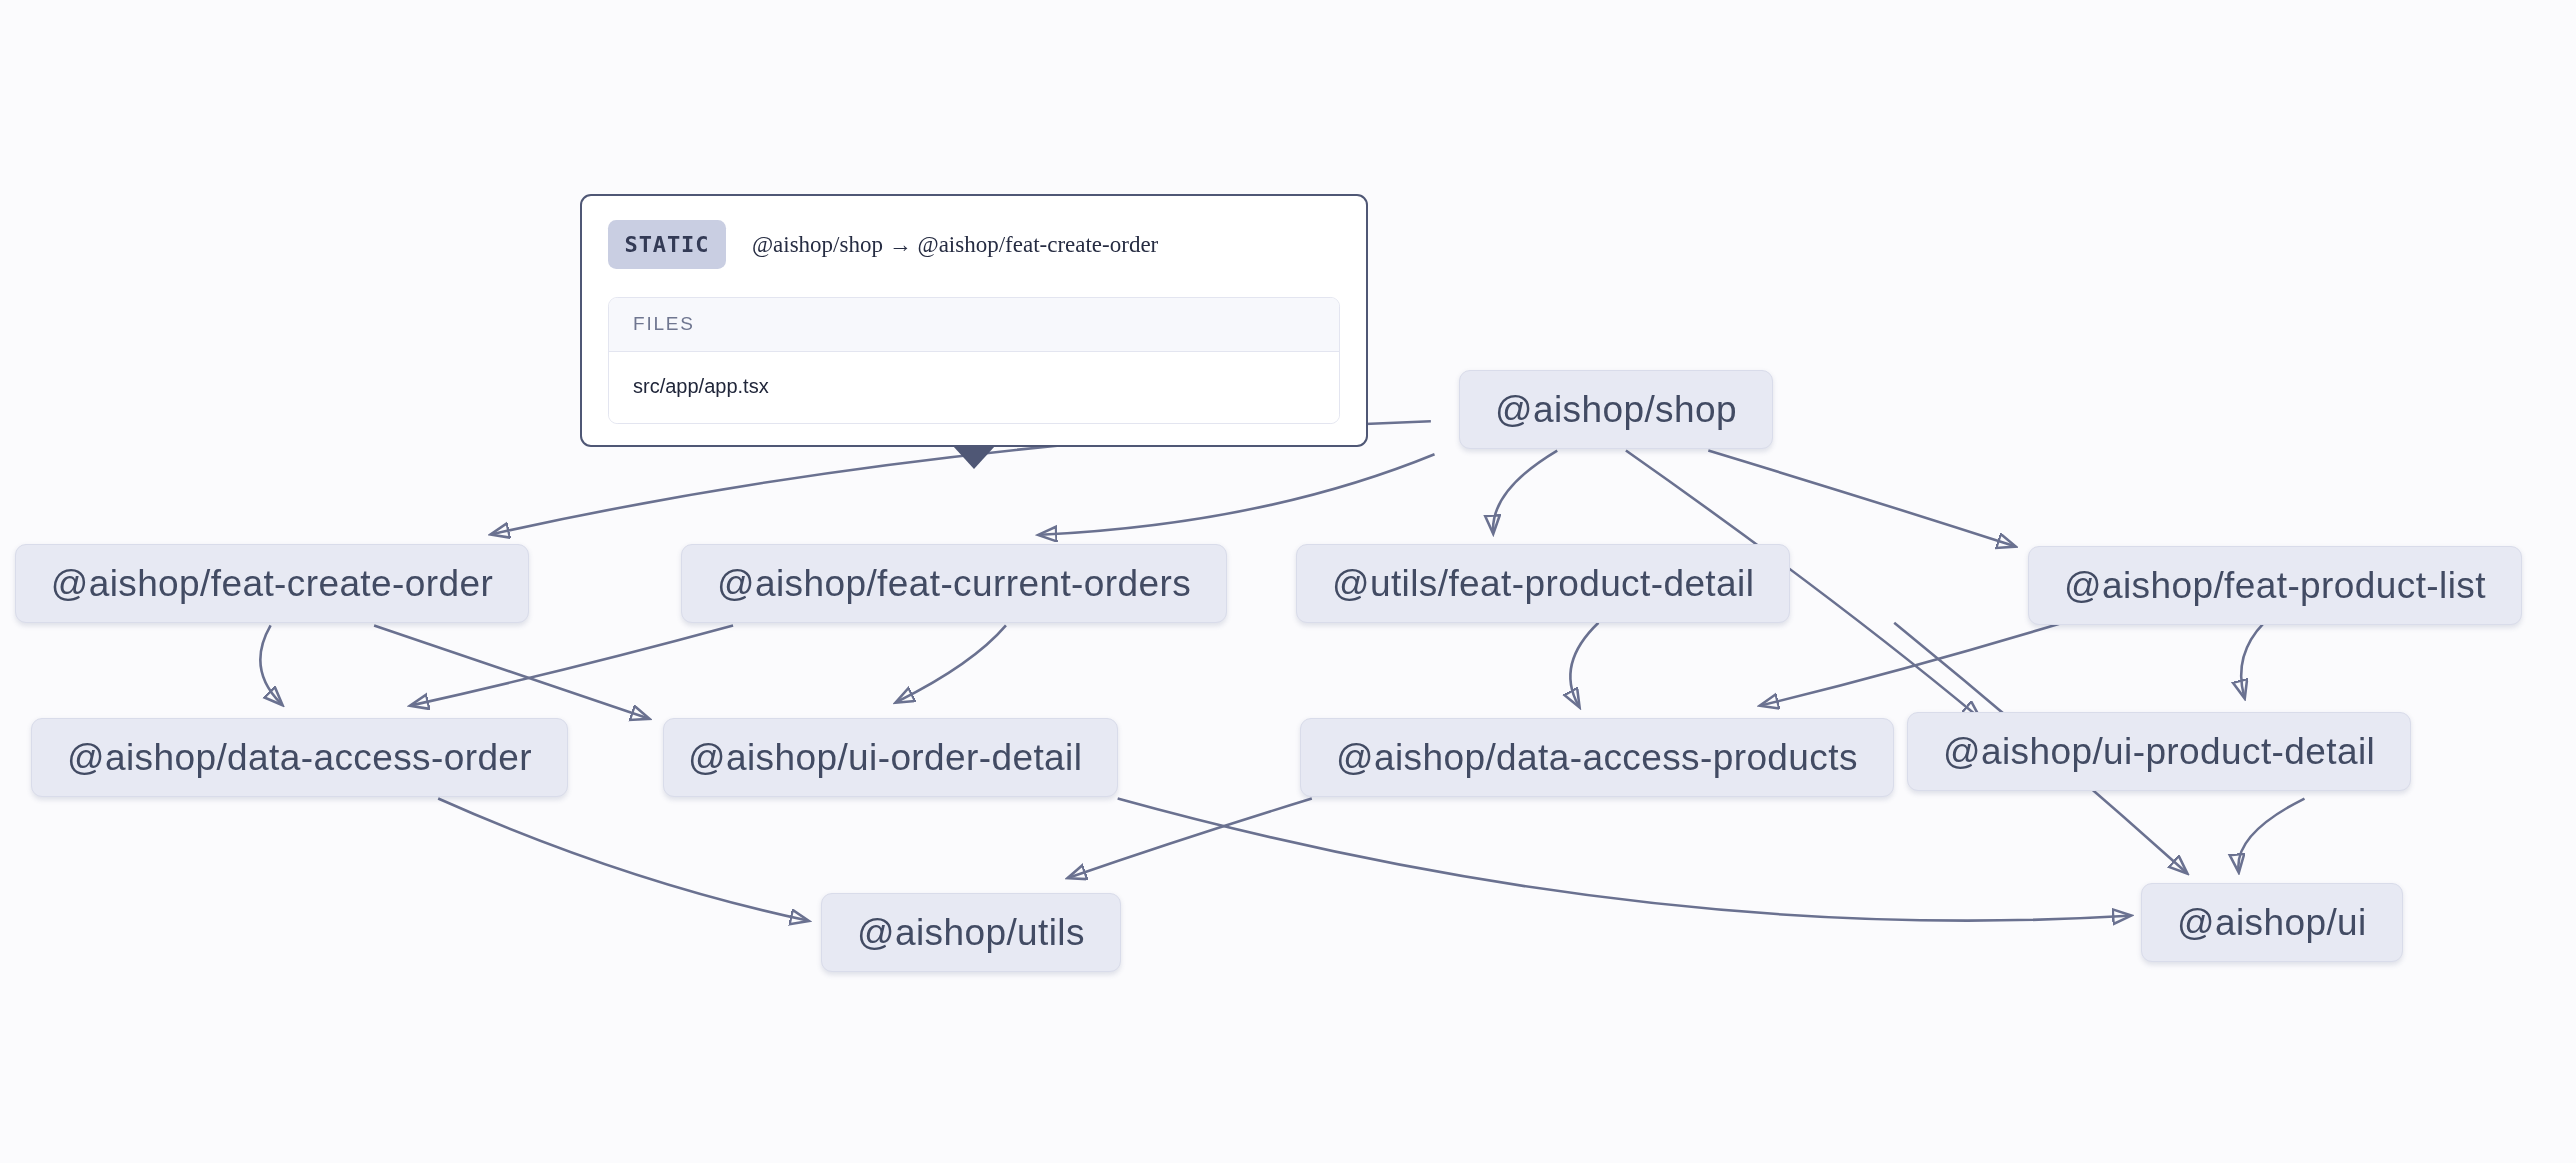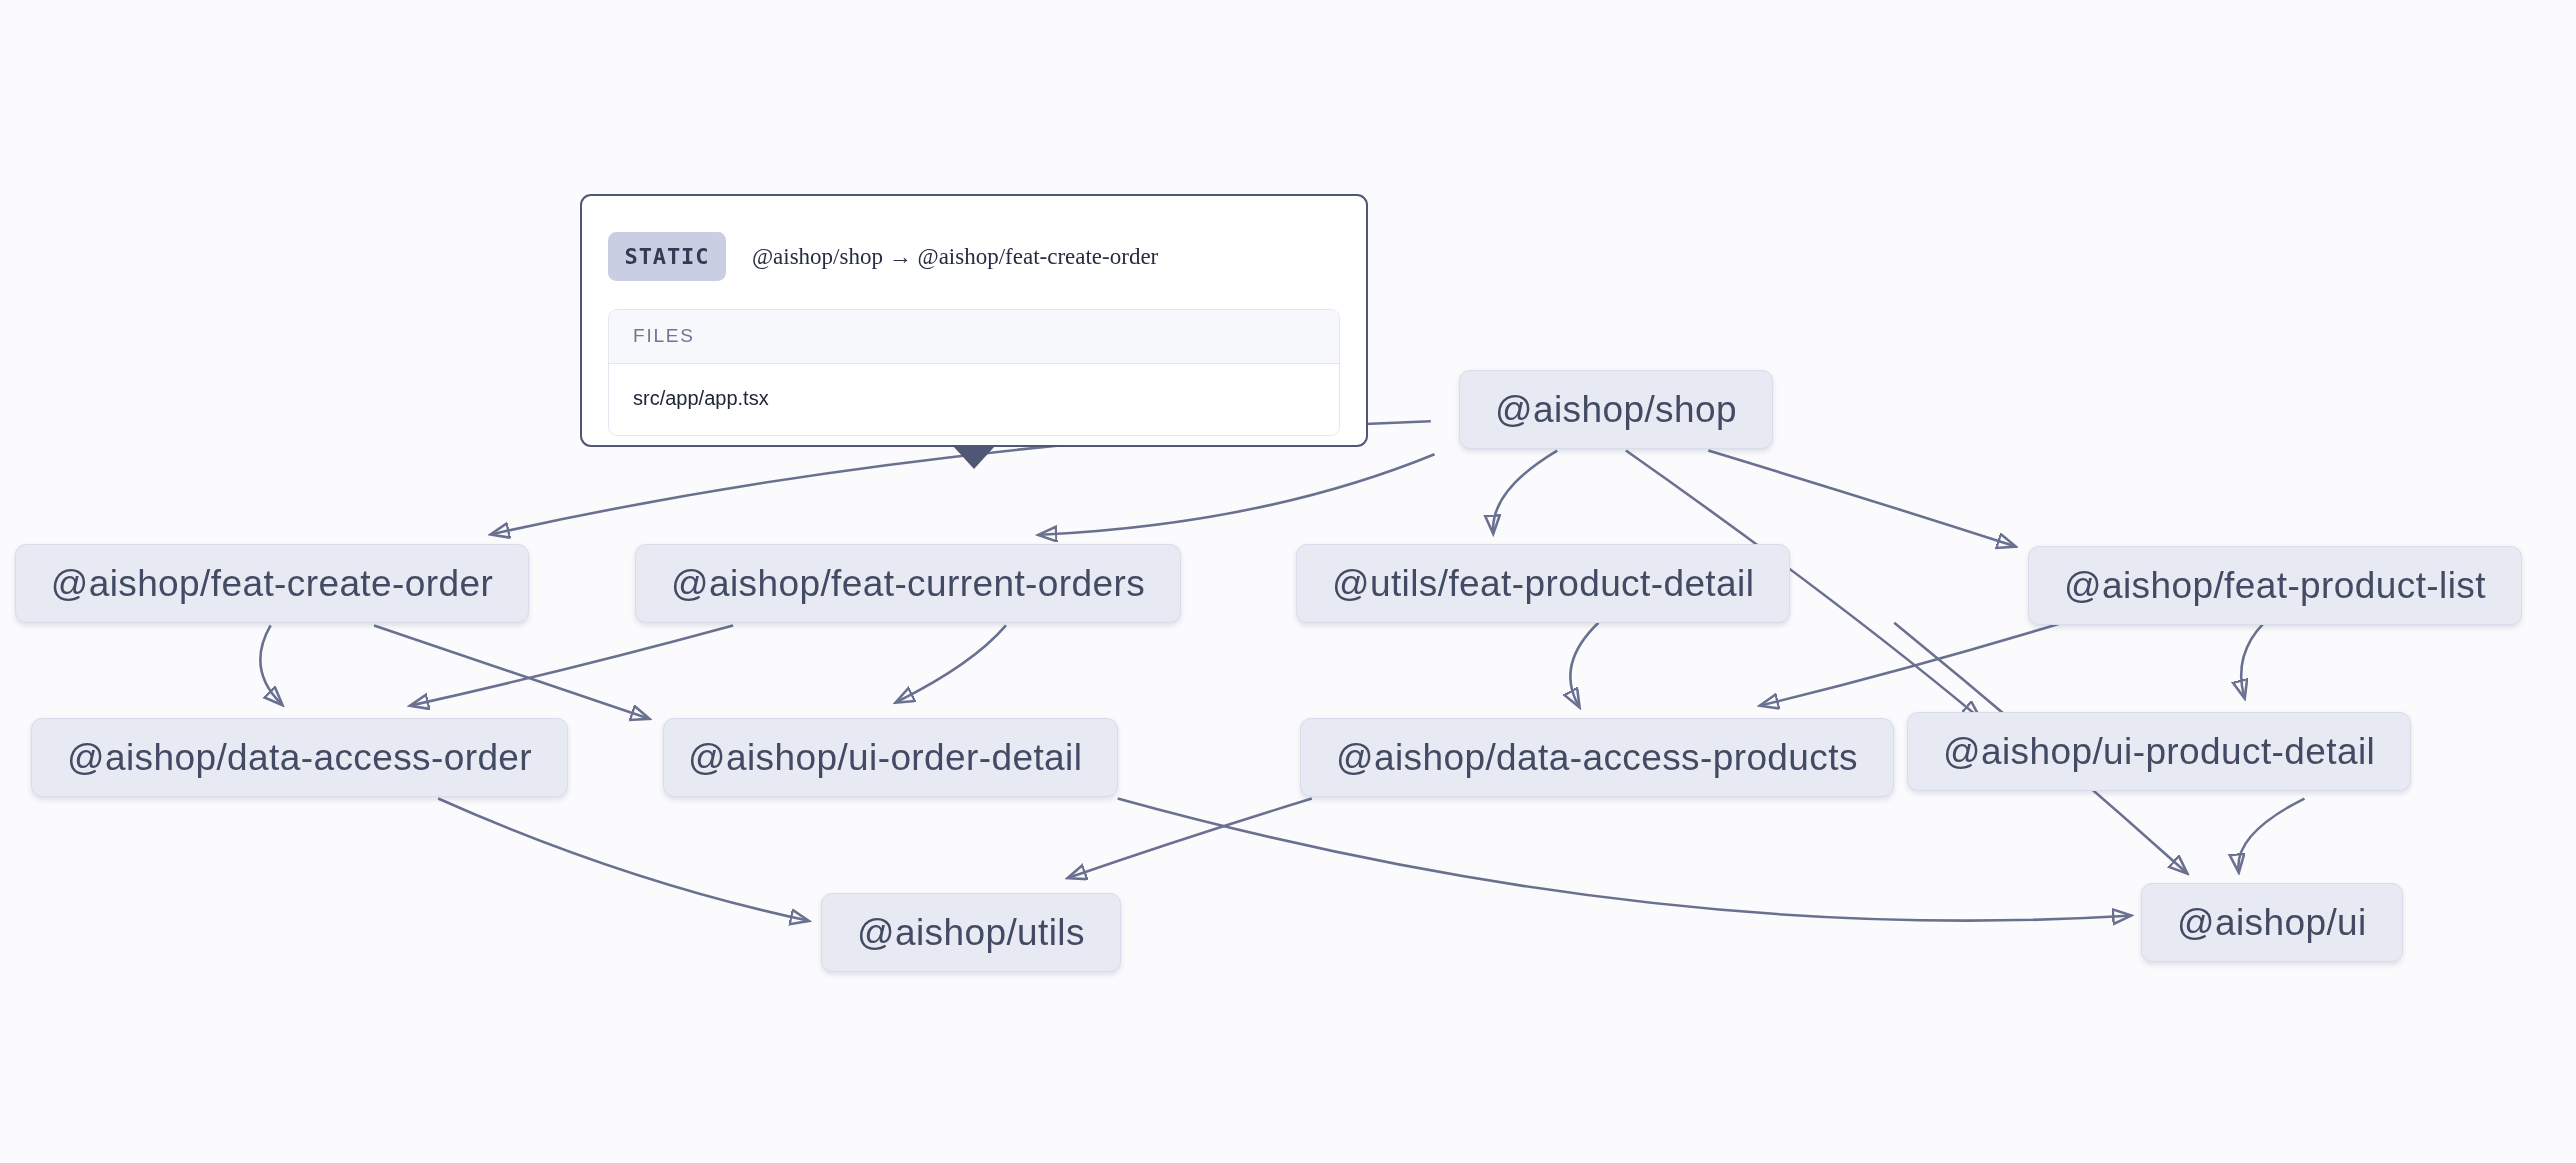--- a/index.html
+++ b/index.html
@@ -37,21 +37,21 @@
     padding:20px 35px;white-space:nowrap;
     cursor:pointer;
   }
 
   .tooltip{
     position:absolute;z-index:5;
     left:580px;top:194px;width:788px;height:253px;box-sizing:border-box;
     background:#ffffff;
     border:2.7px solid var(--tip-border);
     border-radius:11px;
-    padding:36px 26px;
+    padding:24px 26px;
   }
   .tooltip-pointer{
     position:absolute;z-index:6;
     left:953px;top:446px;
     width:0;height:0;
     border-left:21px solid transparent;
     border-right:21px solid transparent;
     border-top:23px solid var(--tip-border);
   }
   .tip-head{display:flex;align-items:center;gap:26px;}
@@ -113,21 +113,21 @@
         <path d="M 478 872 Q 680 962 880 1005" marker-end="url(#arrow)"></path>
         <path d="M 1432 872 Q 1292 915 1168 958" marker-end="url(#arrow)"></path>
         <path d="M 1220 872 Q 1800 1032 2324 1000" marker-end="url(#arrow)"></path>
         <path d="M 2516 872 Q 2440 910 2444 950" marker-end="url(#arrow)"></path>
       </g>
   </svg>
 
   <div id="nodes-layer">
       <div class="node" style="left: 1432px; top: 370px; margin-left: 27px;">@aishop/shop</div>
       <div class="node" style="left: 14.7px; top: 544px;">@aishop/feat-create-order</div>
-      <div class="node" style="left: 635px; top: 544px;">@aishop/feat-current-orders</div>
+      <div class="node" style="left: 681px; top: 544px;">@aishop/feat-current-orders</div>
       <div class="node" style="left: 1296px; top: 544px;">@utils/feat-product-detail</div>
       <div class="node" style="left: 2028px; top: 546px;">@aishop/feat-product-list</div>
       <div class="node" style="left: 31px; top: 718px;">@aishop/data-access-order</div>
       <div class="node" style="left: 663px; top: 718px; padding-left: 24px;">@aishop/ui-order-detail</div>
       <div class="node" style="left: 1300px; top: 718px; text-align: right;">@aishop/data-access-products</div>
       <div class="node" style="left: 1907px; top: 712px;">@aishop/ui-product-detail</div>
       <div class="node" style="left: 821px; top: 893px;">@aishop/utils</div>
       <div class="node" style="left: 2141px; top: 883px;">@aishop/ui</div>
     </div>
 

